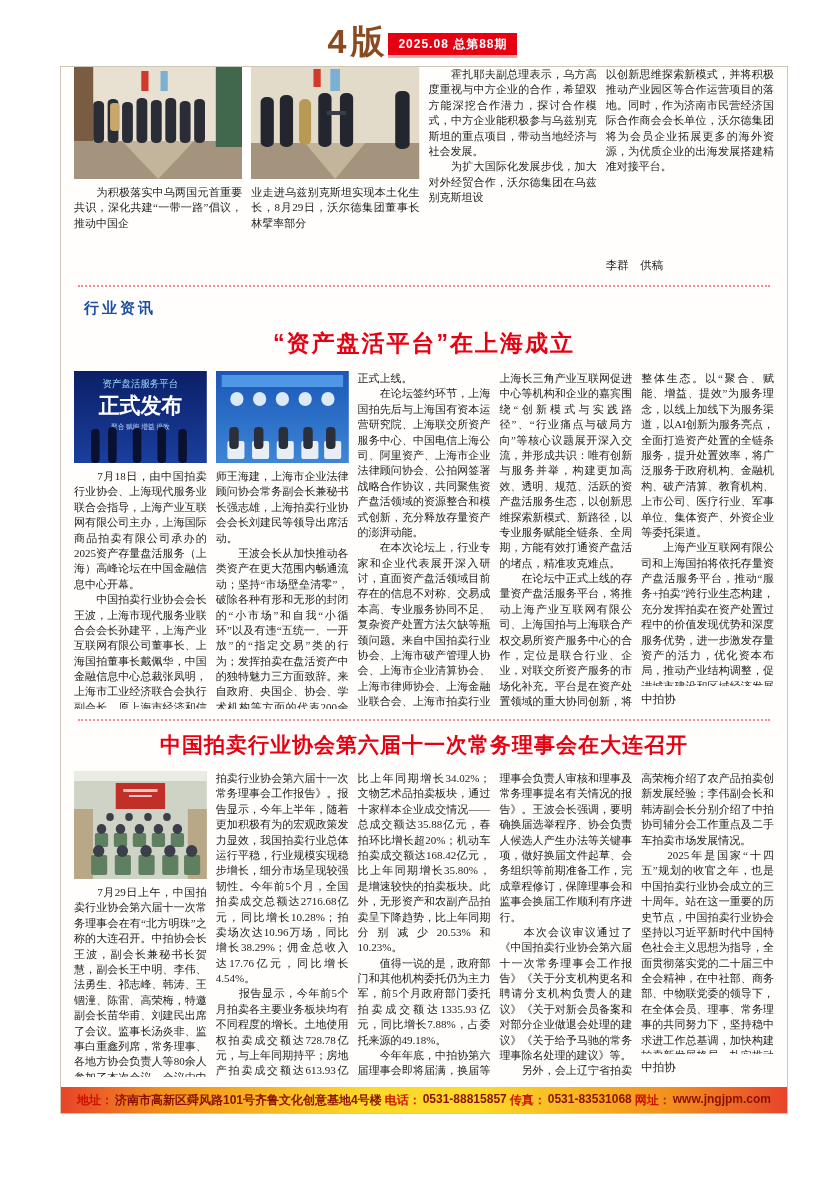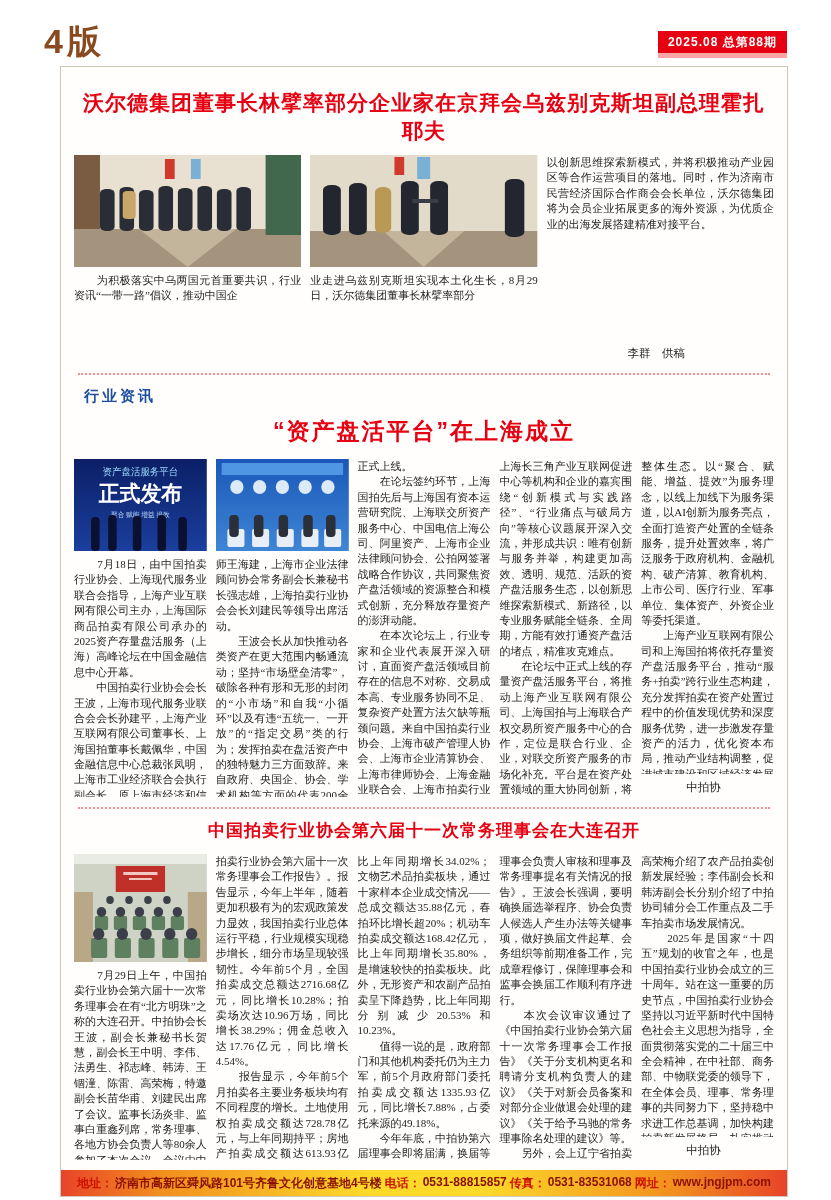--- a/index.html
+++ b/index.html
@@ -1,39 +1,39 @@
 <!DOCTYPE html>
 <html><head>
 <meta charset="utf-8">
 <style>
   html,body{margin:0;padding:0;background:#ffffff;}
   body{width:831px;height:1200px;overflow:hidden;font-family:"Liberation Serif","DejaVu Serif",serif;color:#1c1c1c;}
   .page{width:831px;height:1200px;position:relative;}
 
   
-  header{height:58px;padding:36px 44px 0 44px;display:flex;justify-content:space-between;align-items:flex-end;box-sizing:border-box;}
+  header{height:58px;padding:36px 44px 0 58px;display:flex;justify-content:center;align-items:flex-end;box-sizing:border-box;}
   .edition{font-family:"Liberation Sans","DejaVu Sans",sans-serif;font-weight:bold;font-size:34px;color:#8a4a1f;letter-spacing:4px;line-height:1;}
-  .issue{background:#e60012;color:#ffffff;font-family:"Liberation Sans",sans-serif;font-weight:bold;font-size:12px;padding:3px 10px 2px;border-bottom:5px solid #fca5a5;letter-spacing:1px;}
+  .issue{background:#e60012;color:#ffffff;font-family:"Liberation Sans",sans-serif;font-weight:bold;font-size:12px;padding:3px 10px 2px;border-bottom:3px solid #fca5a5;letter-spacing:1px;}
 
   
   .frame{margin:8px 43px 0 60px;width:728px;box-sizing:border-box;border:1px solid #cfc6b8;background:#fffefc;}
   .inner{padding:0 13px;}
 
   
   .red-title{font-family:"Liberation Sans","DejaVu Sans",sans-serif;font-weight:bold;color:#e60012;text-align:center;margin:0;}
   .t1{font-size:21px;letter-spacing:1px;padding:22px 0 10px;}
   .t2{font-size:23px;letter-spacing:2px;padding:6px 0 12px;}
-  .t3{font-size:17px;letter-spacing:1px;padding:10px 0 12px;}
+  .t3{font-size:21px;letter-spacing:1px;padding:10px 0 12px;}
   .section-label{font-family:"Liberation Sans",sans-serif;font-weight:bold;font-size:15px;color:#1d4f9e;letter-spacing:3px;padding:12px 0 4px 10px;}
 
   
   .cols{display:flex;gap:9px;}
   .col{flex:1 1 0;min-width:0;display:flex;flex-direction:column;overflow:hidden;}
   .txt{flex:1 1 auto;overflow:hidden;font-size:11px;line-height:1.4;text-align:justify;white-space:pre-line;}
-  .byline{flex:0 0 auto;font-size:11.5px;text-align:center;padding:6px 8px 2px 0;}
+  .byline{flex:0 0 auto;font-size:11.5px;text-align:left;padding:6px 8px 2px 0;}
   .art1-body{height:208px;}
   .art2-body{height:338px;}
   .art3-body{height:306px;}
   .photo{width:100%;display:block;margin-bottom:6px;flex:0 0 auto;}
 
   
   .dotted{border-top:2px dotted #ef8f8f;margin:10px 4px 0;}
 
   
   .footbar{margin-top:10px;height:26px;display:flex;align-items:center;justify-content:space-between;padding:0 16px;
@@ -49,21 +49,20 @@
 
   <header>
     <div class="edition">4版</div>
     <div class="issue">2025.08 总第88期</div>
   </header>
 
   <div class="frame">
     <div class="inner">
 
       <section>
-        <h1 class="red-title t1">沃尔德集团董事长林擘率部分企业家在京拜会乌兹别克斯坦副总理霍扎耶夫</h1>
         <div class="cols art1-body">
           <div class="col">
             <svg class="photo" width="100%" height="112" viewBox="0 0 140 112" preserveAspectRatio="none">
               <rect width="140" height="74" fill="#e8e0d0"></rect>
               <rect y="74" width="140" height="38" fill="#a4947d"></rect>
               <path d="M40 74 L70 112 L100 74 Z" fill="#c3b49c"></path>
               <rect x="0" y="0" width="16" height="74" fill="#7a5c42"></rect>
               <rect x="118" y="0" width="22" height="80" fill="#41684c"></rect>
               <rect x="56" y="4" width="6" height="20" fill="#cf3a2c"></rect>
               <rect x="72" y="4" width="6" height="20" fill="#7ab0d4"></rect>
@@ -72,40 +71,44 @@
                   <rect x="28" y="32" width="9" height="44" rx="4"></rect>
                 <rect x="40" y="35" width="9" height="41" rx="4"></rect>
                   <rect x="52" y="31" width="9" height="45" rx="4"></rect>
                 <rect x="64" y="33" width="9" height="43" rx="4"></rect>
                   <rect x="76" y="31" width="9" height="45" rx="4"></rect>
                 <rect x="88" y="34" width="9" height="42" rx="4"></rect>
                   <rect x="100" y="32" width="9" height="44" rx="4"></rect>
               </g>
               <rect x="30" y="36" width="8" height="28" rx="3" fill="#c9a76a"></rect>
             </svg>
-            <div class="txt">　　为积极落实中乌两国元首重要共识，行业资讯“一带一路”倡议，推动中国企</div>
+            <div class="txt">　　为积极落实中乌两国元首重要共识，深化共建“一带一路”倡议，推动中国企</div>
           </div>
           <div class="col">
             <svg class="photo" width="100%" height="112" viewBox="0 0 140 112" preserveAspectRatio="none">
               <rect width="140" height="76" fill="#e3dbc9"></rect>
               <rect y="76" width="140" height="36" fill="#a4947d"></rect>
               <path d="M45 76 L70 112 L95 76 Z" fill="#c3b49c"></path>
               <rect x="52" y="2" width="6" height="18" fill="#cf3a2c"></rect>
               <rect x="66" y="2" width="8" height="22" fill="#7ab0d4"></rect>
               <g fill="#23262e">
                 <rect x="8" y="30" width="11" height="50" rx="5"></rect>
                   <rect x="24" y="28" width="11" height="52" rx="5"></rect>
                 <rect x="56" y="26" width="11" height="54" rx="5"></rect>
                   <rect x="74" y="26" width="11" height="54" rx="5"></rect>
                 <rect x="120" y="24" width="12" height="58" rx="5"></rect>
               </g>
               <rect x="40" y="32" width="10" height="46" rx="5" fill="#b99a55"></rect>
               <rect x="63" y="44" width="16" height="4" fill="#3a3d45"></rect>
             </svg>
             <div class="txt">业走进乌兹别克斯坦实现本土化生长，8月29日，沃尔德集团董事长林擘率部分</div>
+          </div>
+          <div class="col">
+            <div class="txt">　　霍扎耶夫副总理表示，乌方高度重视与中方企业的合作，希望双方能深挖合作潜力，探讨合作模式，中方企业能积极参与乌兹别克斯坦的重点项目，带动当地经济与社会发展。
+　　为扩大国际化发展步伐，加大对外经贸合作，沃尔德集团在乌兹别克斯坦设</div>
           </div>
           <div class="col">
             <div class="txt">以创新思维探索新模式，并将积极推动产业园区等合作运营项目的落地。同时，作为济南市民营经济国际合作商会会长单位，沃尔德集团将为会员企业拓展更多的海外资源，为优质企业的出海发展搭建精准对接平台。</div>
             <div class="byline">李群　供稿</div>
           </div>
         </div>
       </section>
 
       <div class="dotted"></div>
 

